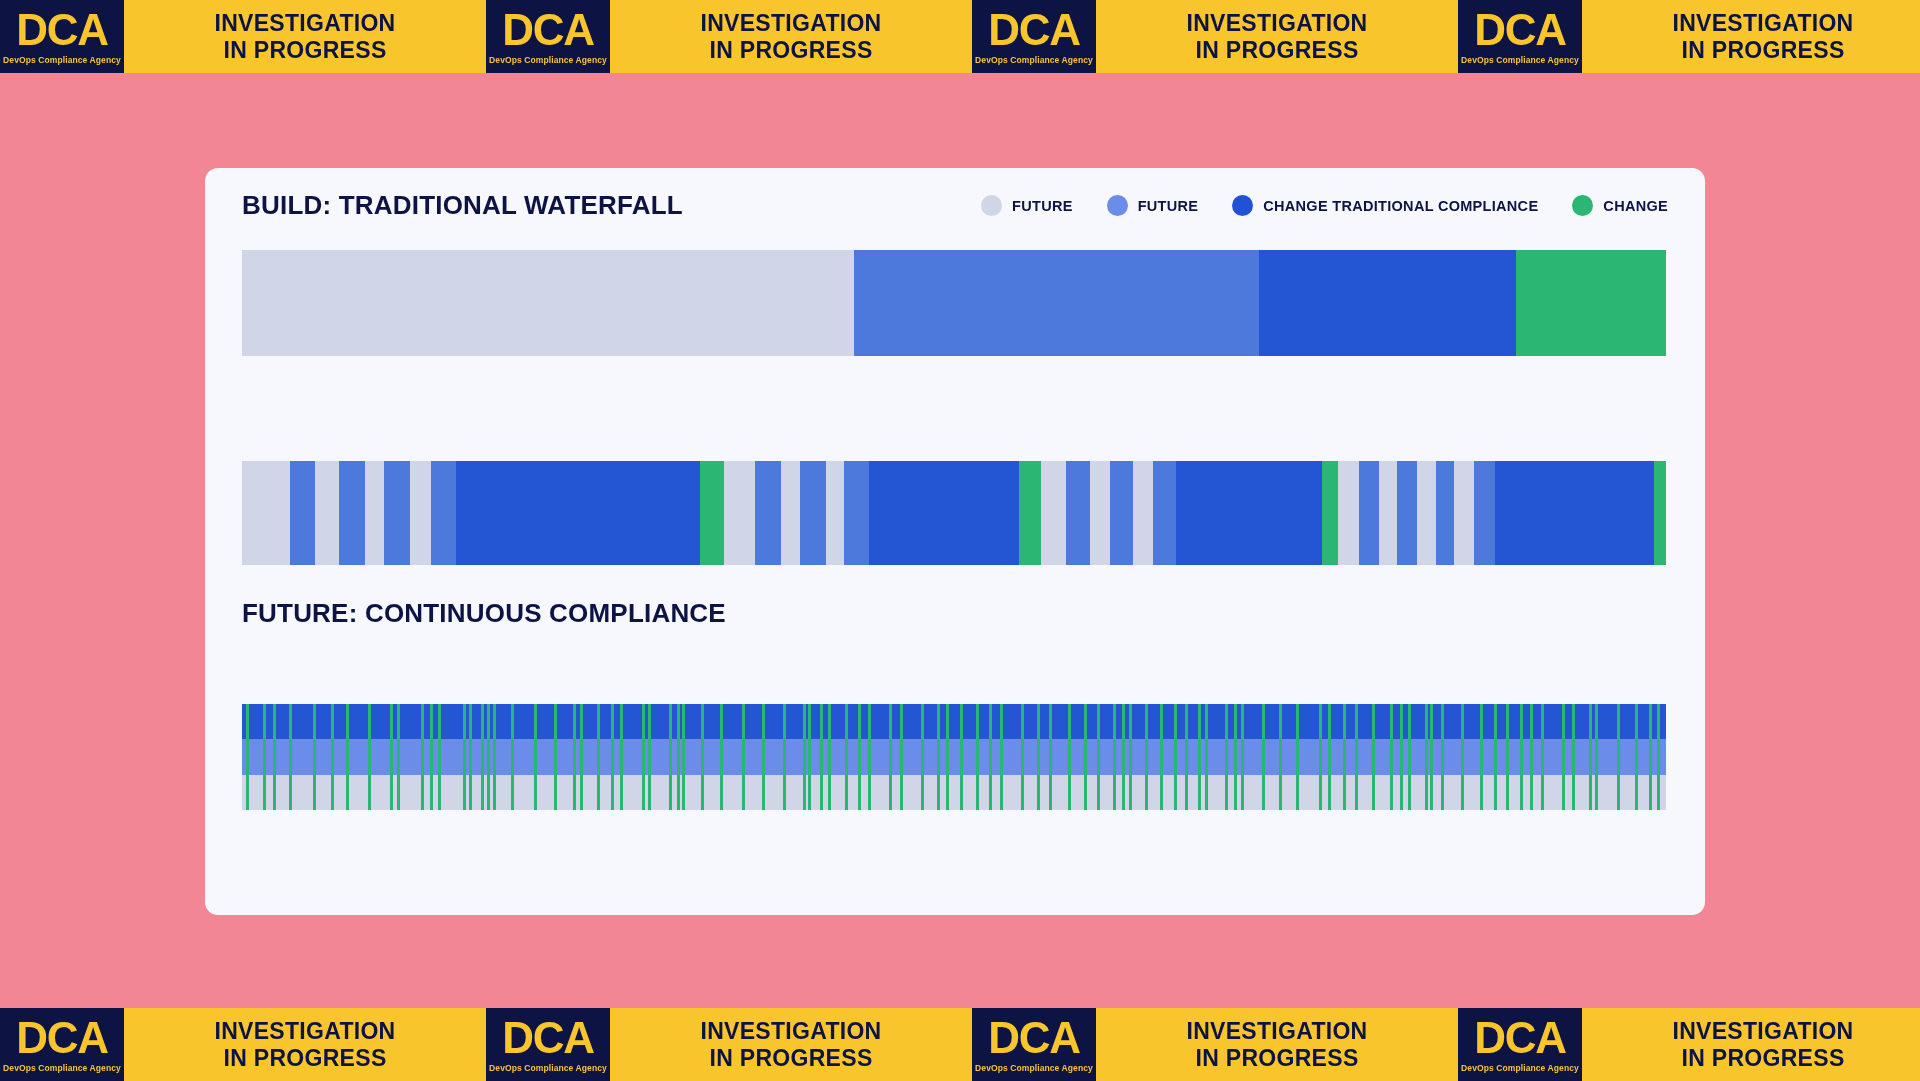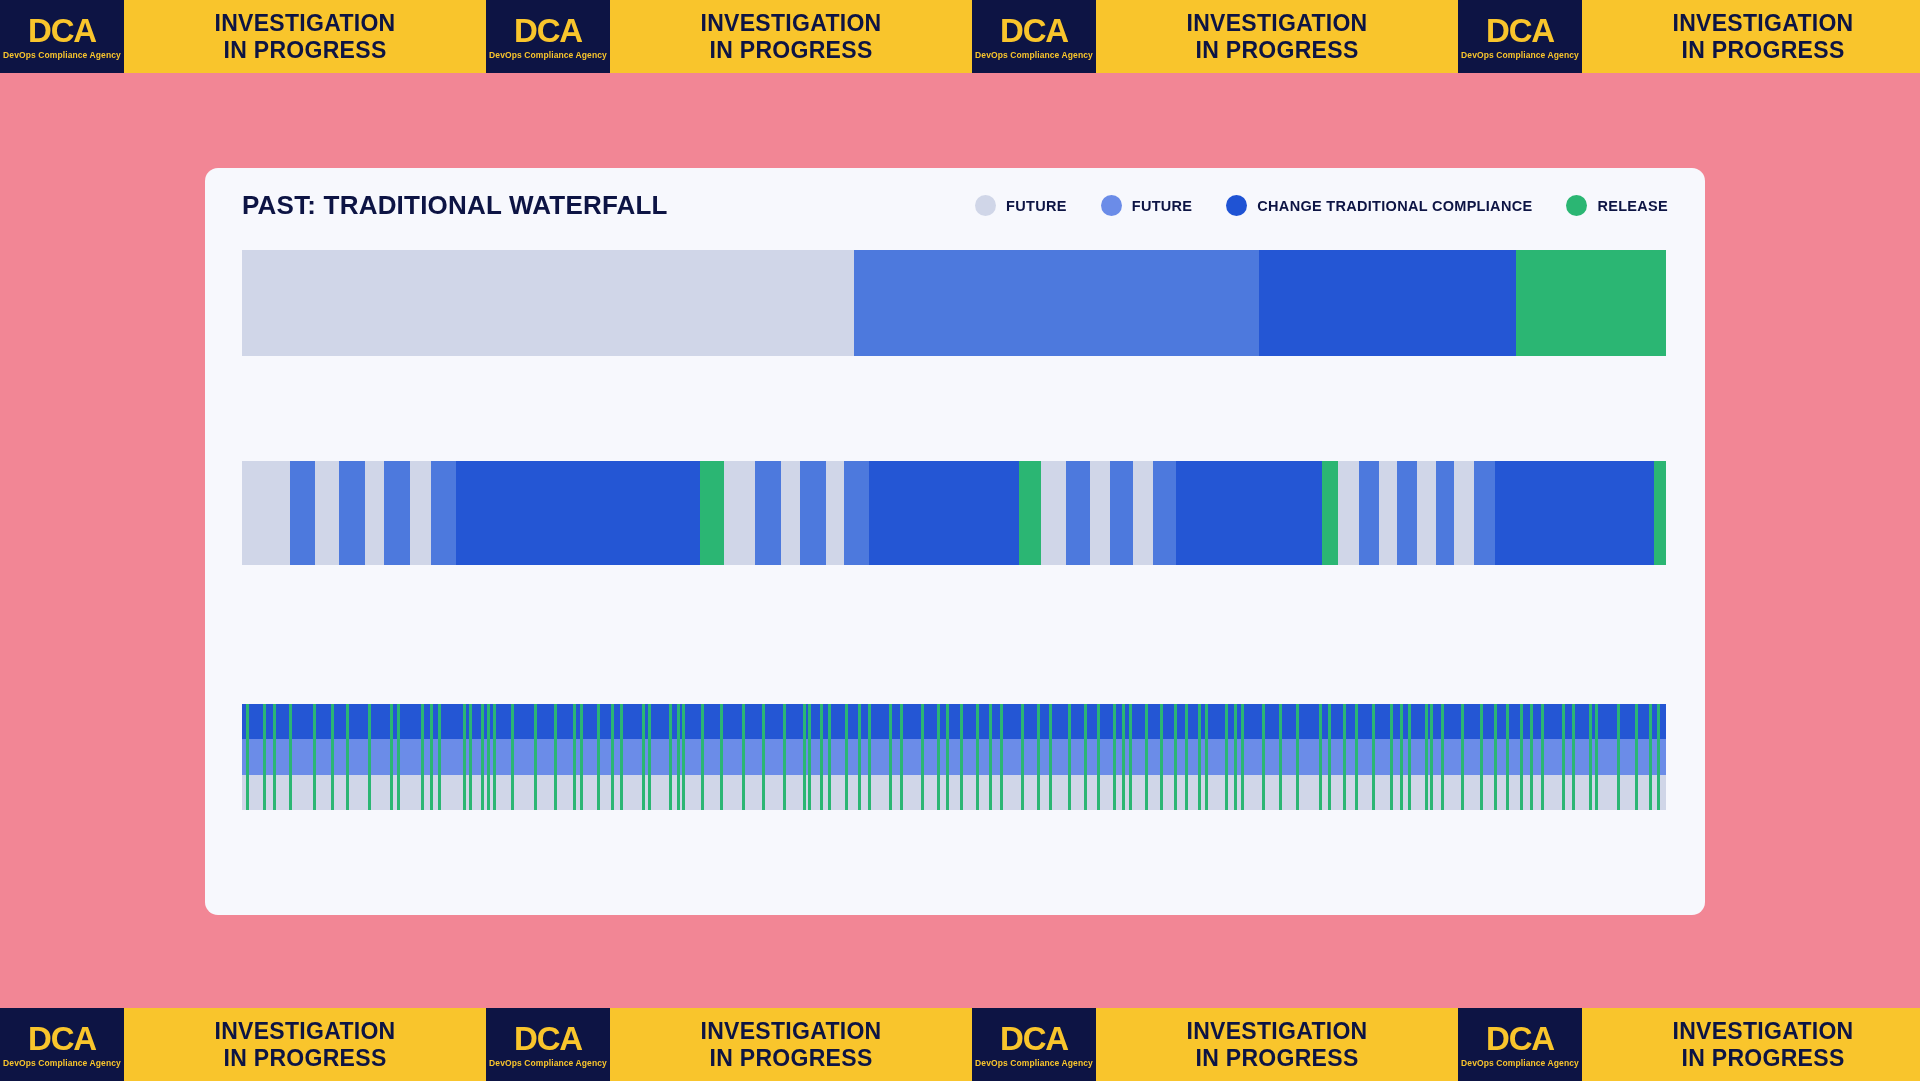--- a/index.html
+++ b/index.html
@@ -20,21 +20,21 @@
   .banner.bottom { bottom: 0; height: 73px; }
 
   .banner-unit { display: flex; align-items: stretch; flex: 0 0 auto; }
   .logo-block {
     width: 124px; background: #0d1444; color: #f9c52c;
     display: flex; flex-direction: column;
     align-items: center; justify-content: center;
     flex: 0 0 124px;
   }
   .logo-mark {
-    font-size: 33px; font-weight: 800; letter-spacing: -1.2px;
+    font-size: 44px; font-weight: 800; letter-spacing: -1.2px;
     line-height: 1; font-family: "Liberation Sans", sans-serif;
   }
   .logo-sub {
     font-size: 8.5px; font-weight: 600; margin-top: 3px;
     letter-spacing: 0.1px; white-space: nowrap;
   }
   .banner-msg {
     width: 362px; flex: 0 0 362px;
     background: #f9c52c; color: #0d1444;
     display: flex; flex-direction: column;
@@ -133,37 +133,37 @@
       <div class="banner-msg">
         <div>INVESTIGATION</div>
         <div>IN PROGRESS</div>
       </div>
     </div>
   </div>
 
 <div class="card">
 
   <div class="card-head">
-    <div class="section-title">PAST: TRADITIONAL WATERFALL</div>
+    <div class="section-title">BUILD: TRADITIONAL WATERFALL</div>
     <div class="legend" id="legend">
         <div class="legend-item">
           <span class="legend-dot" style="background: rgb(208, 214, 232);"></span>
           <span class="legend-label">FUTURE</span>
         </div>
         <div class="legend-item">
           <span class="legend-dot" style="background: rgb(107, 140, 232);"></span>
           <span class="legend-label">FUTURE</span>
         </div>
         <div class="legend-item">
           <span class="legend-dot" style="background: rgb(31, 83, 212);"></span>
           <span class="legend-label">CHANGE TRADITIONAL COMPLIANCE</span>
         </div>
         <div class="legend-item">
           <span class="legend-dot" style="background: rgb(43, 182, 115);"></span>
-          <span class="legend-label">RELEASE</span>
+          <span class="legend-label">CHANGE</span>
         </div>
       </div>
   </div>
 
   <div class="bar bar-waterfall" id="bar-past">
       <div class="seg" style="width: 43%; background: rgb(208, 214, 232);"></div>
       <div class="seg" style="width: 28.4%; background: rgb(77, 121, 221);"></div>
       <div class="seg" style="width: 18.1%; background: rgb(36, 86, 212);"></div>
       <div class="seg" style="width: 10.5%; background: rgb(43, 182, 115);"></div>
     </div>
@@ -200,20 +200,21 @@
       <div class="seg" style="width: 1.4%; background: rgb(208, 214, 232);"></div>
       <div class="seg" style="width: 1.5%; background: rgb(77, 121, 221);"></div>
       <div class="seg" style="width: 1.4%; background: rgb(208, 214, 232);"></div>
       <div class="seg" style="width: 1.4%; background: rgb(77, 121, 221);"></div>
       <div class="seg" style="width: 1.5%; background: rgb(208, 214, 232);"></div>
       <div class="seg" style="width: 1.6%; background: rgb(77, 121, 221);"></div>
       <div class="seg" style="width: 12%; background: rgb(36, 86, 212);"></div>
       <div class="seg" style="width: 0.9%; background: rgb(43, 182, 115);"></div>
     </div>
 
+  <div class="section-title title-3">FUTURE: CONTINUOUS COMPLIANCE</div>
   <div class="bar-future" id="bar-future">
       <div class="future-row" style="background: rgb(36, 86, 212);"></div>
       <div class="future-row" style="background: rgb(107, 140, 232);"></div>
       <div class="future-row" style="background: rgb(208, 214, 232);"></div>
       <div class="future-release-layer">
         <div class="rel-tick" style="left: 0.3%; width: 3px; background: rgb(43, 182, 115);"></div>
         <div class="rel-tick" style="left: 1.456%; width: 3px; background: rgb(43, 182, 115);"></div>
         <div class="rel-tick" style="left: 2.21%; width: 3px; background: rgb(43, 182, 115);"></div>
         <div class="rel-tick" style="left: 3.292%; width: 3px; background: rgb(43, 182, 115);"></div>
         <div class="rel-tick" style="left: 4.975%; width: 3px; background: rgb(43, 182, 115);"></div>

